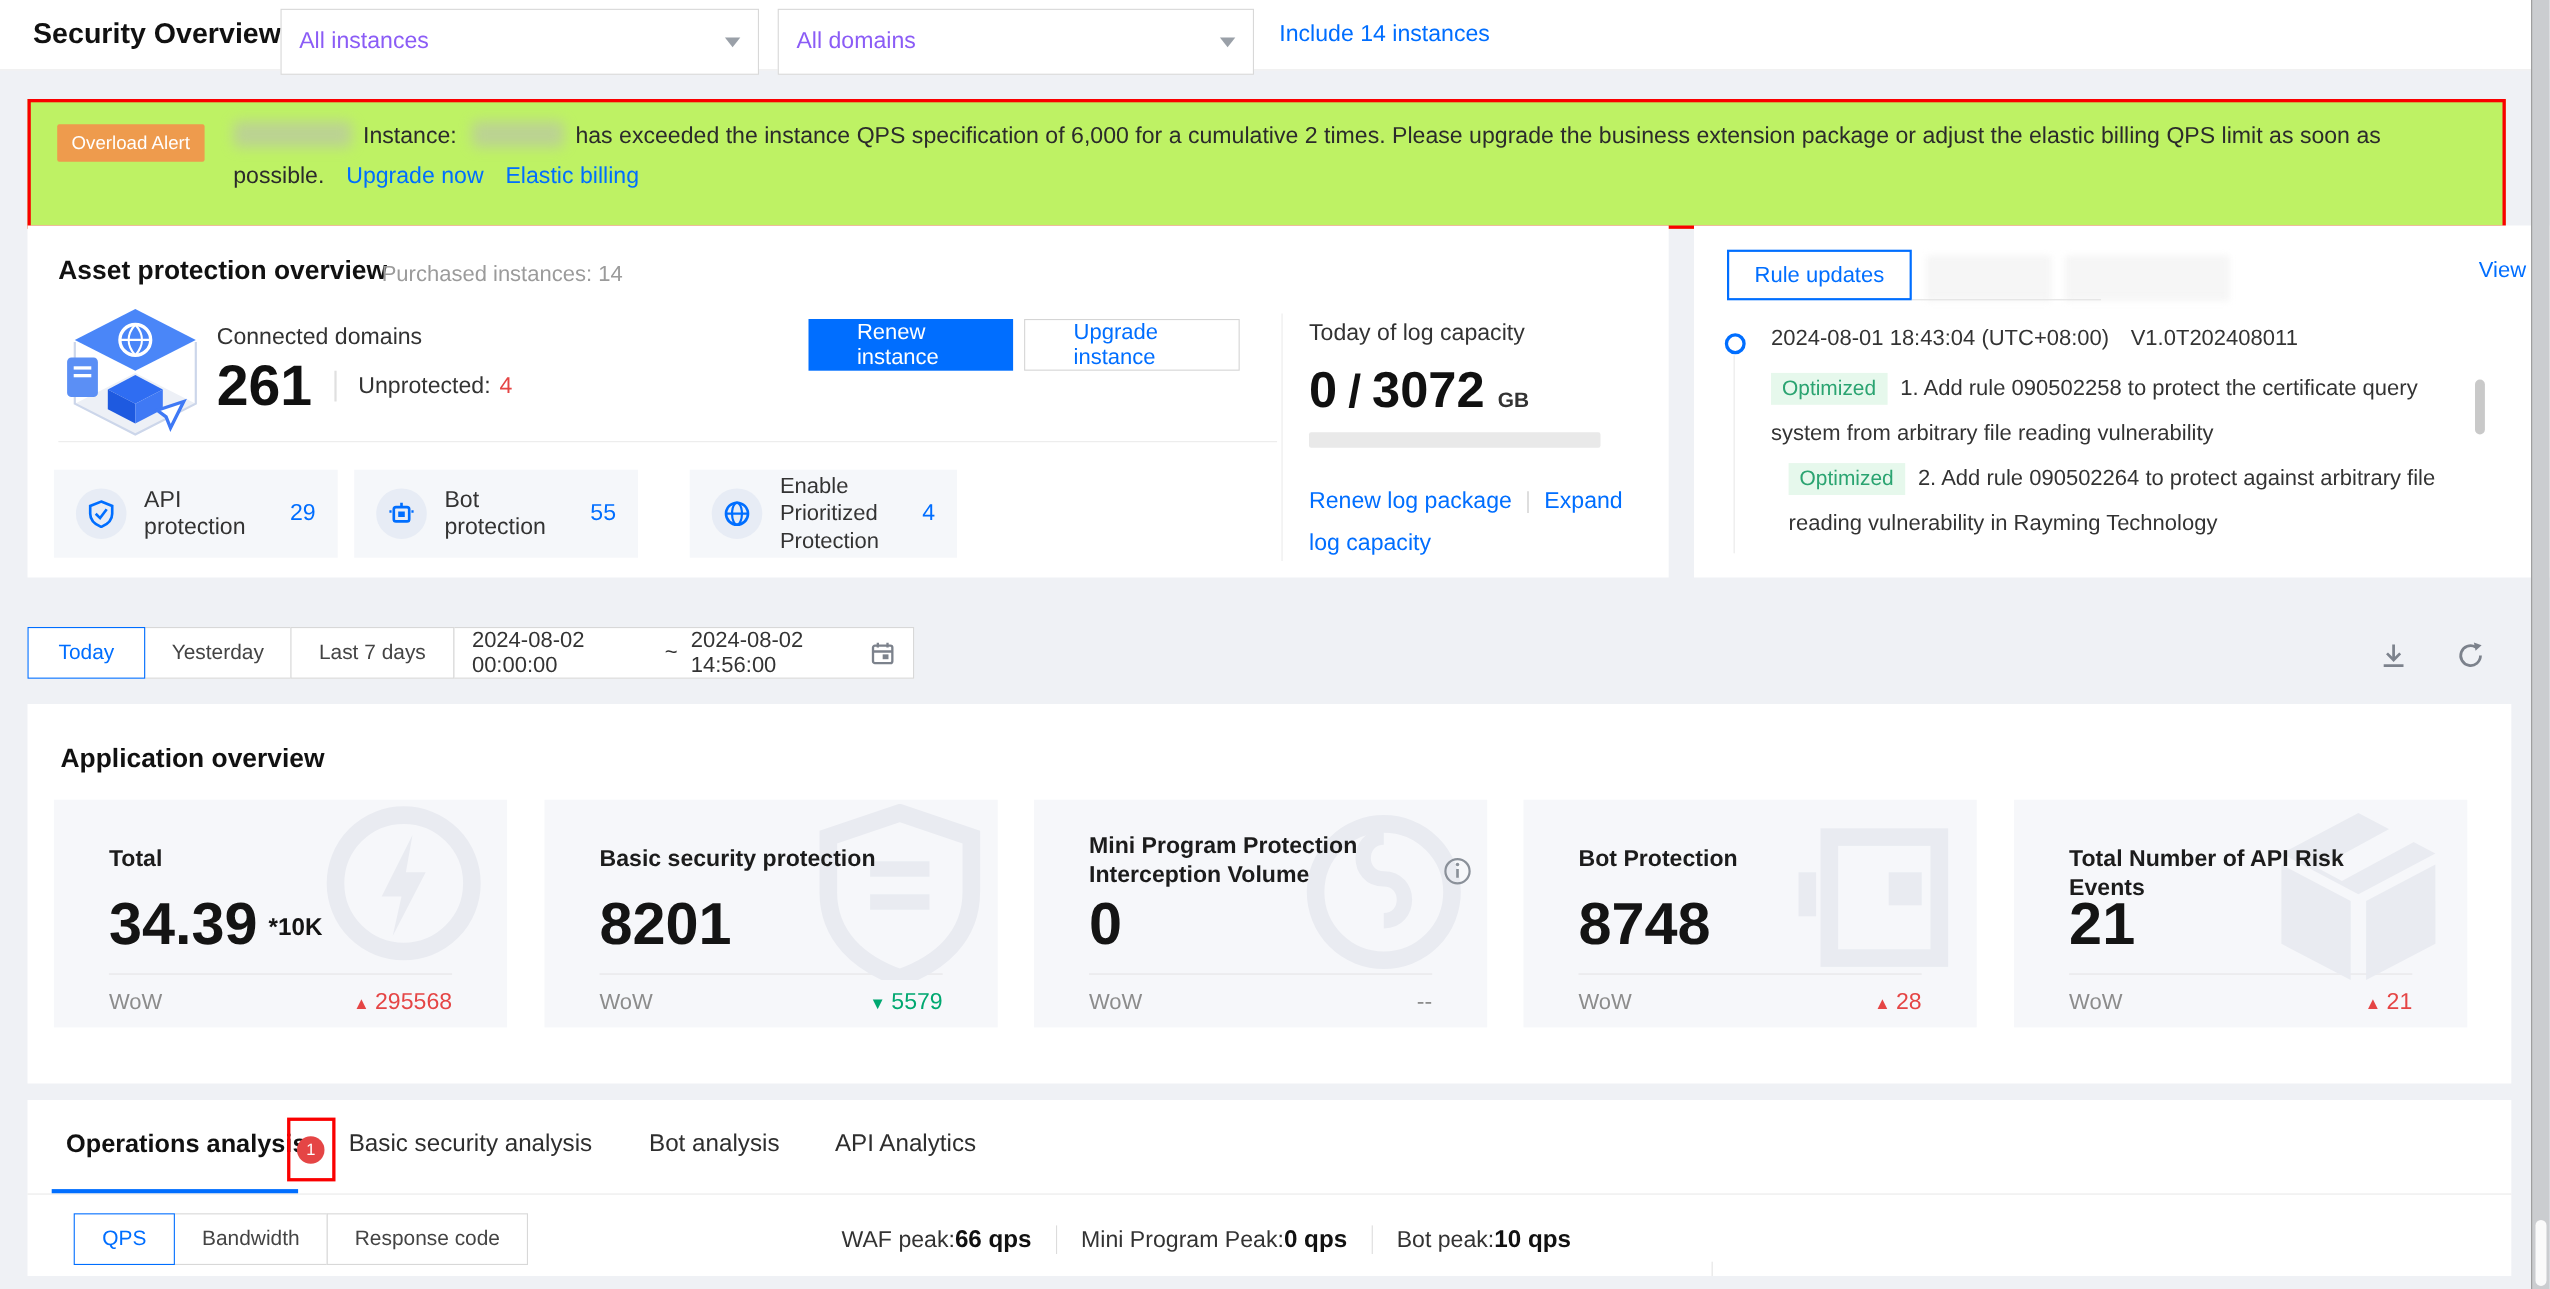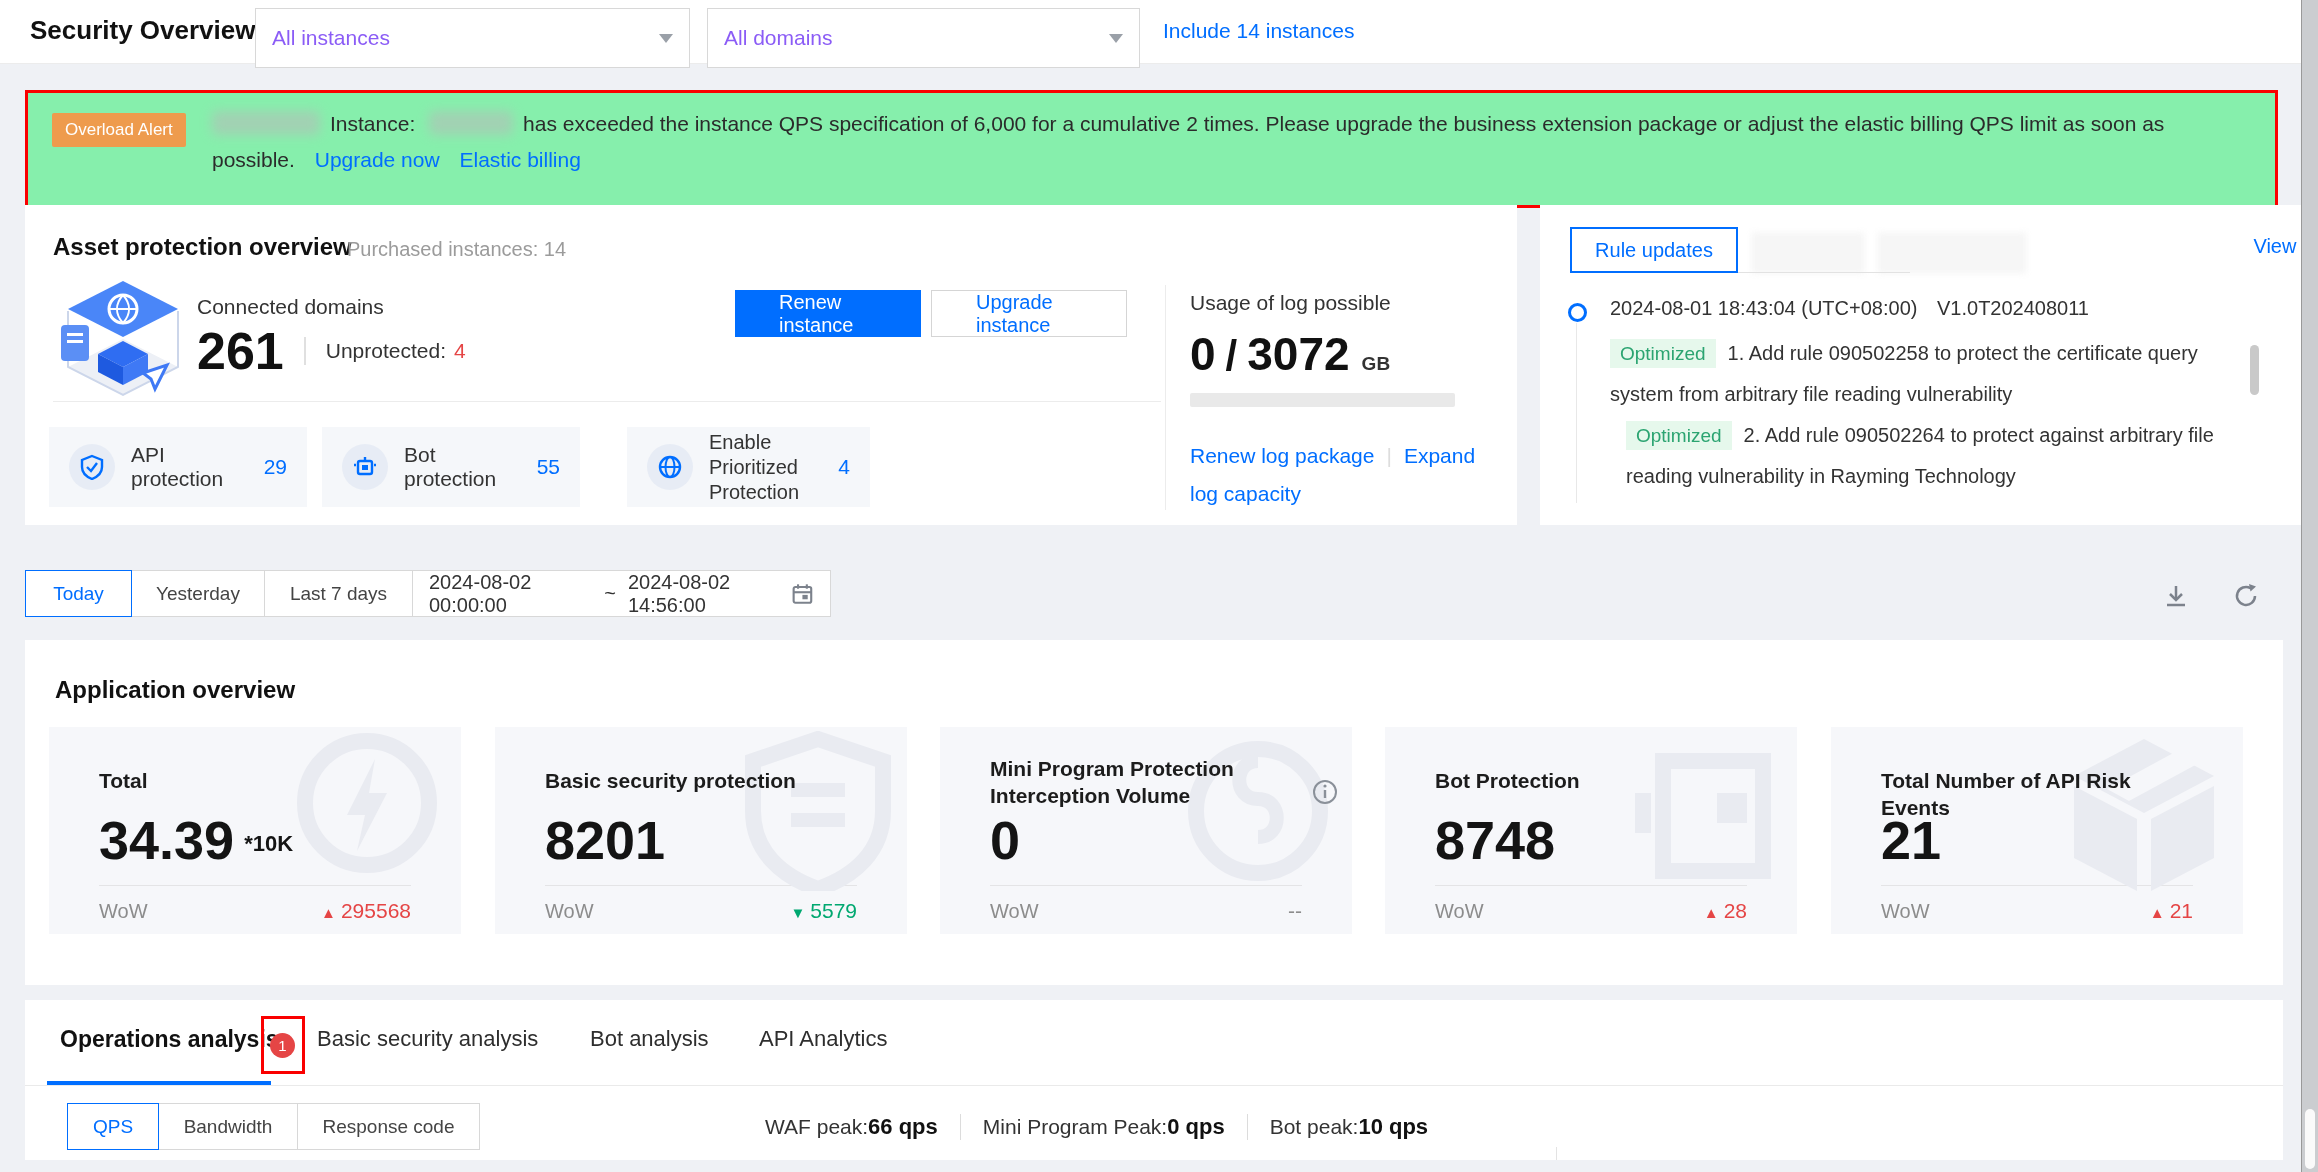--- a/index.html
+++ b/index.html
@@ -15,21 +15,21 @@
   .topbar{position:absolute;left:0;top:0;width:2318px;height:63px;background:#fff;border-bottom:1px solid #ececec;}
   .page-title{position:absolute;left:30px;top:15px;font-size:26px;font-weight:bold;color:#111;}
   .select{position:absolute;top:8px;height:60px;box-sizing:border-box;background:#fff;border:1px solid #d8d8d8;
     display:flex;align-items:center;justify-content:space-between;padding:0 16px;font-size:21px;color:#8b5cf6;cursor:pointer;}
   .sel-instances{left:255px;width:435px;}
   .sel-domains{left:707px;width:433px;}
   .caret{width:0;height:0;border-left:7px solid transparent;border-right:7px solid transparent;border-top:9px solid #9aa0a8;}
   .include-link{position:absolute;left:1163px;top:19px;font-size:21px;color:#006eff;}
   
   .alert-banner{position:absolute;left:25px;top:90px;width:2253px;height:118px;box-sizing:border-box;
-    background:#86efac;border:3px solid #fa0000;padding:13px 40px 0 24px;}
+    background:#bef264;border:3px solid #fa0000;padding:13px 40px 0 24px;}
   .overload-badge{float:left;margin-top:7px;background:#ee9b4d;color:#fff;font-size:17px;padding:7px 13px;border-radius:2px;}
   .alert-text{margin-left:160px;font-size:21px;line-height:36px;color:#2b2b2b;}
   .alert-text a{color:#006eff;margin-left:14px;}
   .redact{display:inline-block;height:24px;border-radius:4px;background:#b9b9b9;filter:blur(6px);opacity:.55;vertical-align:-4px;margin-right:10px;}
   .r1{width:108px;}
   .r2{width:84px;margin-left:8px;}
   
   .card{position:absolute;background:#fff;}
   .asset-card{left:25px;top:205px;width:1492px;height:320px;}
   .rules-card{left:1540px;top:205px;width:818px;height:320px;}
@@ -235,21 +235,21 @@
         <svg width="26" height="26" viewBox="0 0 26 26">
             <circle cx="13" cy="13" r="10" fill="none" stroke="#006eff" stroke-width="2.4"></circle>
             <ellipse cx="13" cy="13" rx="4.5" ry="10" fill="none" stroke="#006eff" stroke-width="2"></ellipse>
             <line x1="3" y1="13" x2="23" y2="13" stroke="#006eff" stroke-width="2"></line>
           </svg>
       </span>
       <span class="tile-label small">Enable Prioritized Protection</span>
       <span class="tile-value">4</span>
     </div>
 
-    <div class="log-title">Usage of log possible</div>
+    <div class="log-title">Today of log capacity</div>
     <div class="log-value-row">
       <span class="log-big">0</span>
       <span class="log-sep">/</span>
       <span class="log-big">3072</span>
       <span class="log-unit">GB</span>
     </div>
     <div class="progress-track">
         <div class="progress-fill"></div>
       </div>
     <div class="log-links">

